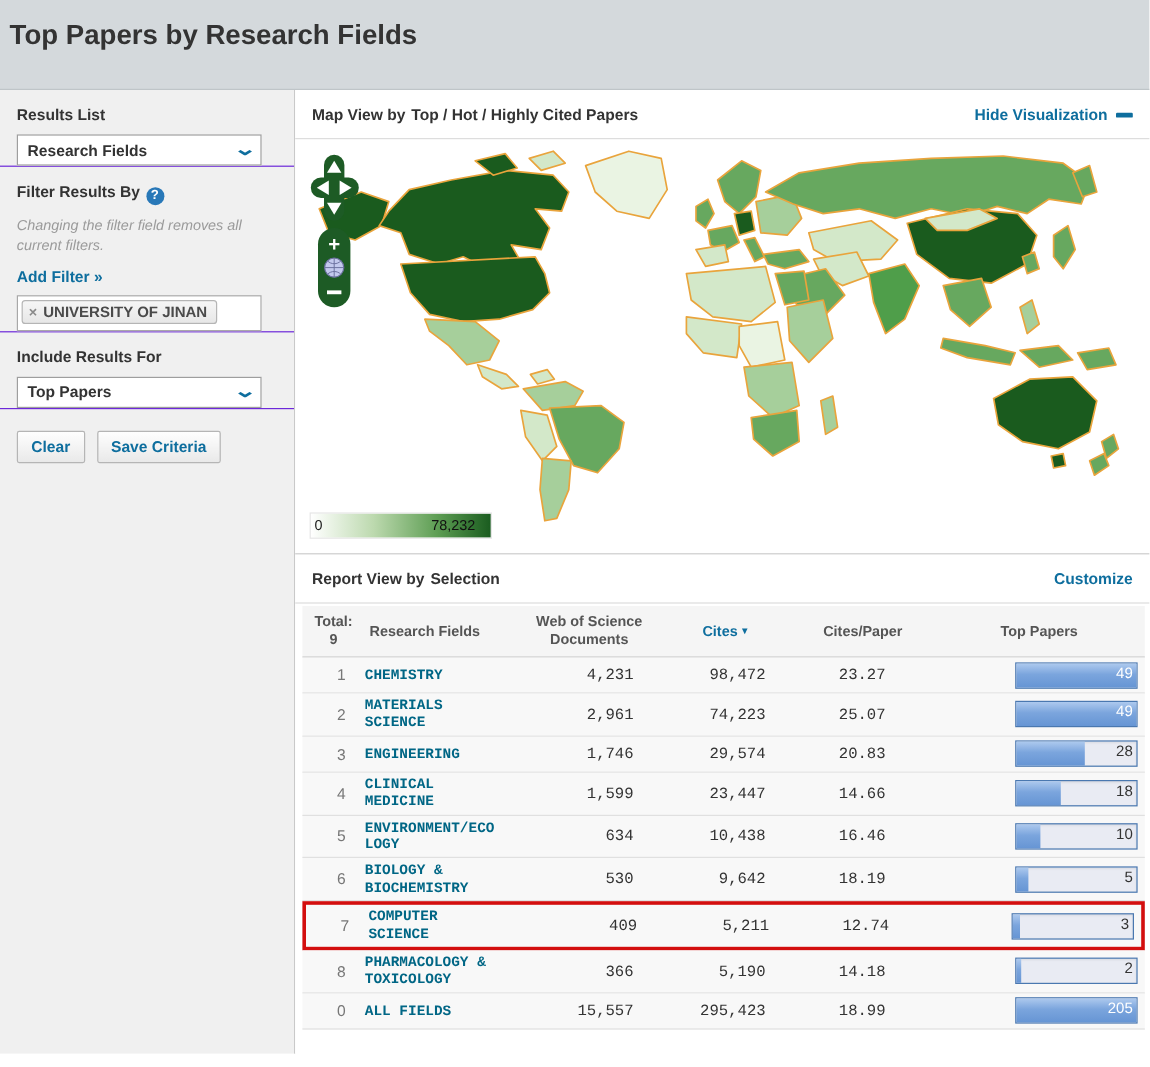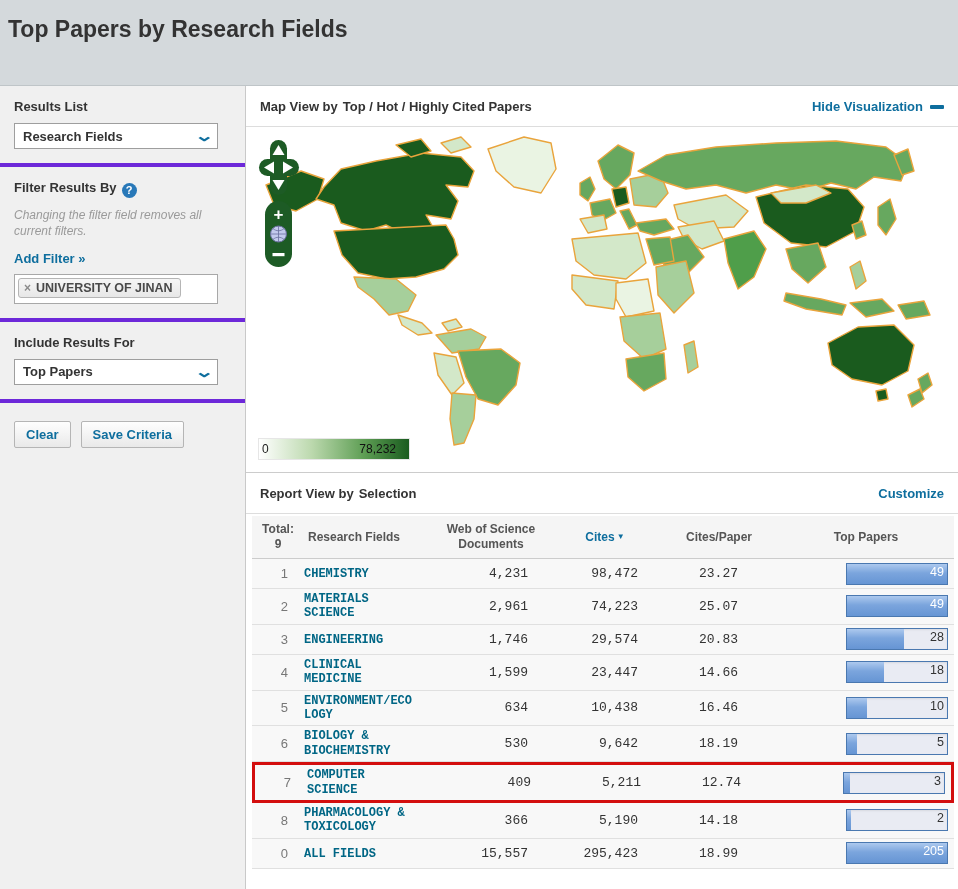--- a/index.html
+++ b/index.html
@@ -1,29 +1,29 @@
 <!DOCTYPE html>
 <html><head>
 <meta charset="utf-8">
 <style>
   * { margin:0; padding:0; box-sizing:border-box; }
   html,body { width:958px; height:889px; overflow:hidden; background:#fff;
     font-family:"Liberation Sans", sans-serif; }
 
   
-  .page-header { height:86px; background:#d4d9dc; border-bottom:1px solid #bfc5c8; padding:16px 0 0 8px; }
+  .page-header { height:75px; background:#d4d9dc; border-bottom:1px solid #bfc5c8; padding:16px 0 0 8px; }
   .page-header h1 { font-size:23px; font-weight:700; color:#333; letter-spacing:0; }
 
   
   .content { display:flex; height:803px; }
   .sidebar { width:246px; background:#f0f0f0; border-right:1px solid #c9c9c9; flex-shrink:0; }
   .main { flex:1; background:#fff; min-width:0; }
 
   
-  .side-sec { padding:13px 14px 14px 14px; border-bottom:4px solid #6d28d9; }
+  .side-sec { padding:13px 14px 0 14px; border-bottom:1px solid #6d28d9; }
   .side-sec:last-child { border-bottom:none; }
   .side-label { font-size:13px; font-weight:700; color:#333; margin-bottom:9px; }
   .selectbox { width:204px; height:26px; background:#fff; border:1px solid #9e9e9e;
     display:flex; align-items:center; justify-content:space-between; padding:0 6px 0 8px; cursor:pointer; }
   .selectbox .sel-text { font-size:13px; font-weight:700; color:#333; }
   .chev { color:#0e6e9e; font-size:15px; font-weight:700; line-height:10px; transform:scaleX(1.6); }
   .help-badge { display:inline-flex; width:15px; height:15px; border-radius:50%; background:#2878b8;
     color:#fff; font-size:11px; font-weight:700; align-items:center; justify-content:center;
     vertical-align:-2px; margin-left:5px; }
   .filter-note { font-size:12px; font-style:italic; color:#9a9a9a; line-height:1.35; margin-bottom:10px; }

